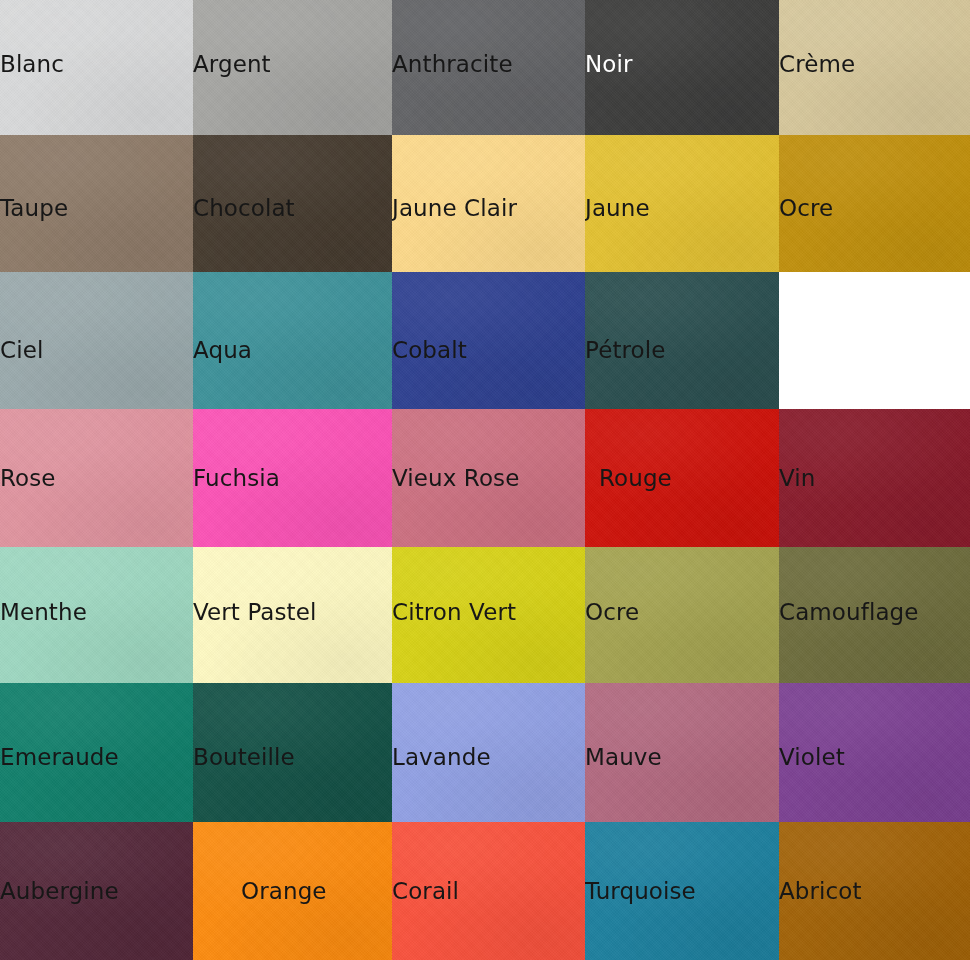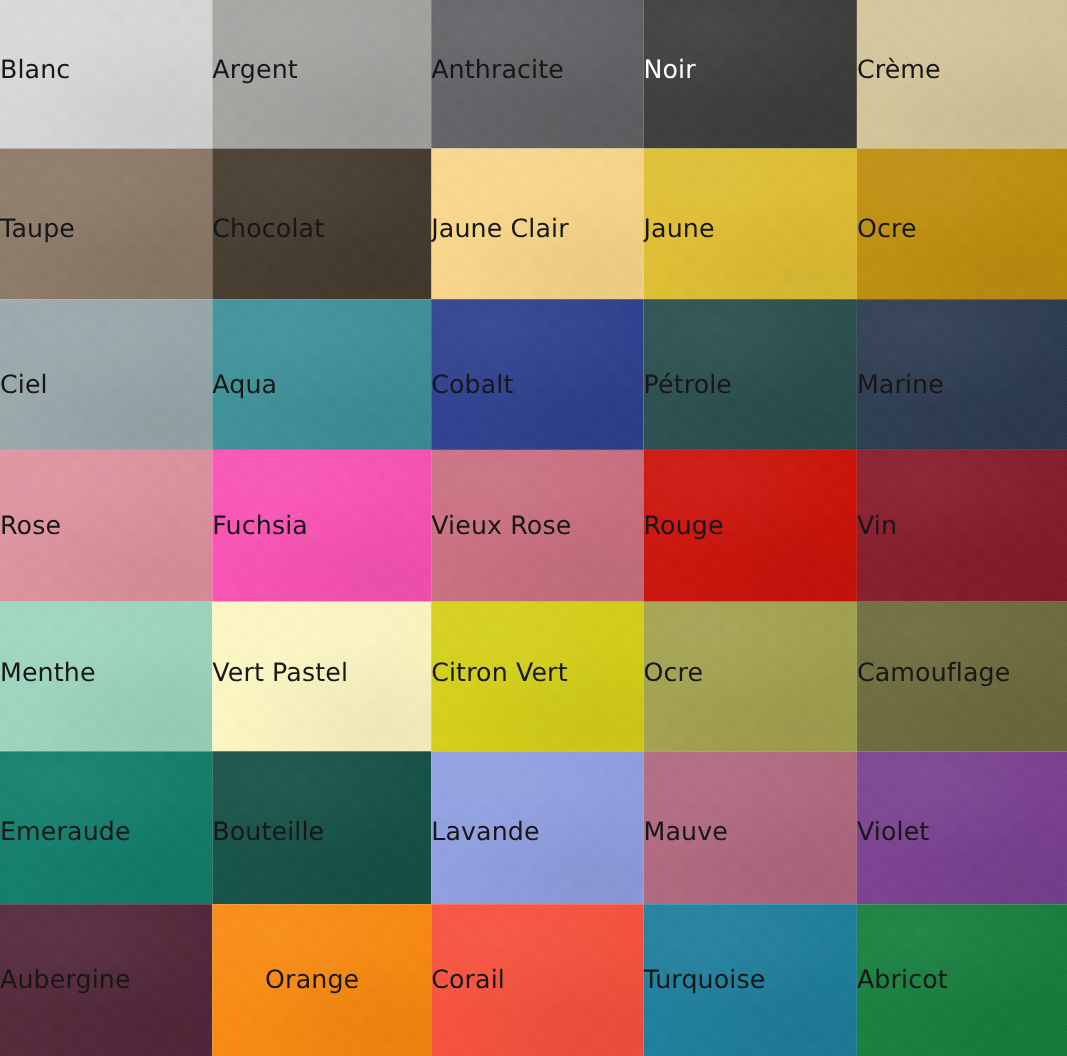--- a/index.html
+++ b/index.html
@@ -133,44 +133,39 @@
     <div class="swatch" style="left: 392px; top: 272px; width: 193px; height: 137px; background: rgb(46, 64, 145);">
       <div class="tex"></div>
       <div class="tex2"></div>
       <div class="swatch-label" style="top: 67px;">Cobalt</div>
     </div>
     <div class="swatch" style="left: 585px; top: 272px; width: 194px; height: 137px; background: rgb(42, 78, 79);">
       <div class="tex"></div>
       <div class="tex2"></div>
       <div class="swatch-label" style="top: 67px;">Pétrole</div>
     </div>
-    <div class="swatch" style="left: 779px; top: 272px; width: 191px; height: 137px; background: rgb(45, 59, 80);">
-      <div class="tex"></div>
-      <div class="tex2"></div>
-      <div class="swatch-label" style="top: 67px;">Marine</div>
-    </div>
     <div class="swatch" style="left: 0px; top: 409px; width: 193px; height: 138px; background: rgb(224, 148, 159);">
       <div class="tex"></div>
       <div class="tex2"></div>
       <div class="swatch-label" style="top: 58px;">Rose</div>
     </div>
     <div class="swatch" style="left: 193px; top: 409px; width: 199px; height: 138px; background: rgb(252, 82, 182);">
       <div class="tex"></div>
       <div class="tex2"></div>
       <div class="swatch-label" style="top: 58px;">Fuchsia</div>
     </div>
     <div class="swatch" style="left: 392px; top: 409px; width: 193px; height: 138px; background: rgb(204, 112, 128);">
       <div class="tex"></div>
       <div class="tex2"></div>
       <div class="swatch-label" style="top: 58px;">Vieux Rose</div>
     </div>
     <div class="swatch" style="left: 585px; top: 409px; width: 194px; height: 138px; background: rgb(206, 17, 9);">
       <div class="tex"></div>
       <div class="tex2"></div>
-      <div class="swatch-label" style="top: 58px;">Rouge</div>
+      <div class="swatch-label" style="top: 58px; padding-left: 14px;">Rouge</div>
     </div>
     <div class="swatch" style="left: 779px; top: 409px; width: 191px; height: 138px; background: rgb(136, 26, 42);">
       <div class="tex"></div>
       <div class="tex2"></div>
       <div class="swatch-label" style="top: 58px;">Vin</div>
     </div>
     <div class="swatch" style="left: 0px; top: 547px; width: 193px; height: 136px; background: rgb(158, 216, 193);">
       <div class="tex"></div>
       <div class="tex2"></div>
       <div class="swatch-label" style="top: 54px;">Menthe</div>
@@ -233,18 +228,18 @@
     <div class="swatch" style="left: 392px; top: 822px; width: 193px; height: 138px; background: rgb(249, 81, 60);">
       <div class="tex"></div>
       <div class="tex2"></div>
       <div class="swatch-label" style="top: 58px;">Corail</div>
     </div>
     <div class="swatch" style="left: 585px; top: 822px; width: 194px; height: 138px; background: rgb(28, 127, 158);">
       <div class="tex"></div>
       <div class="tex2"></div>
       <div class="swatch-label" style="top: 58px;">Turquoise</div>
     </div>
-    <div class="swatch" style="left: 779px; top: 822px; width: 191px; height: 138px; background: #15803d;">
+    <div class="swatch" style="left: 779px; top: 822px; width: 191px; height: 138px; background: #a16207;">
       <div class="tex"></div>
       <div class="tex2"></div>
       <div class="swatch-label" style="top: 58px;">Abricot</div>
     </div>
   </div>
 
 </body></html>

